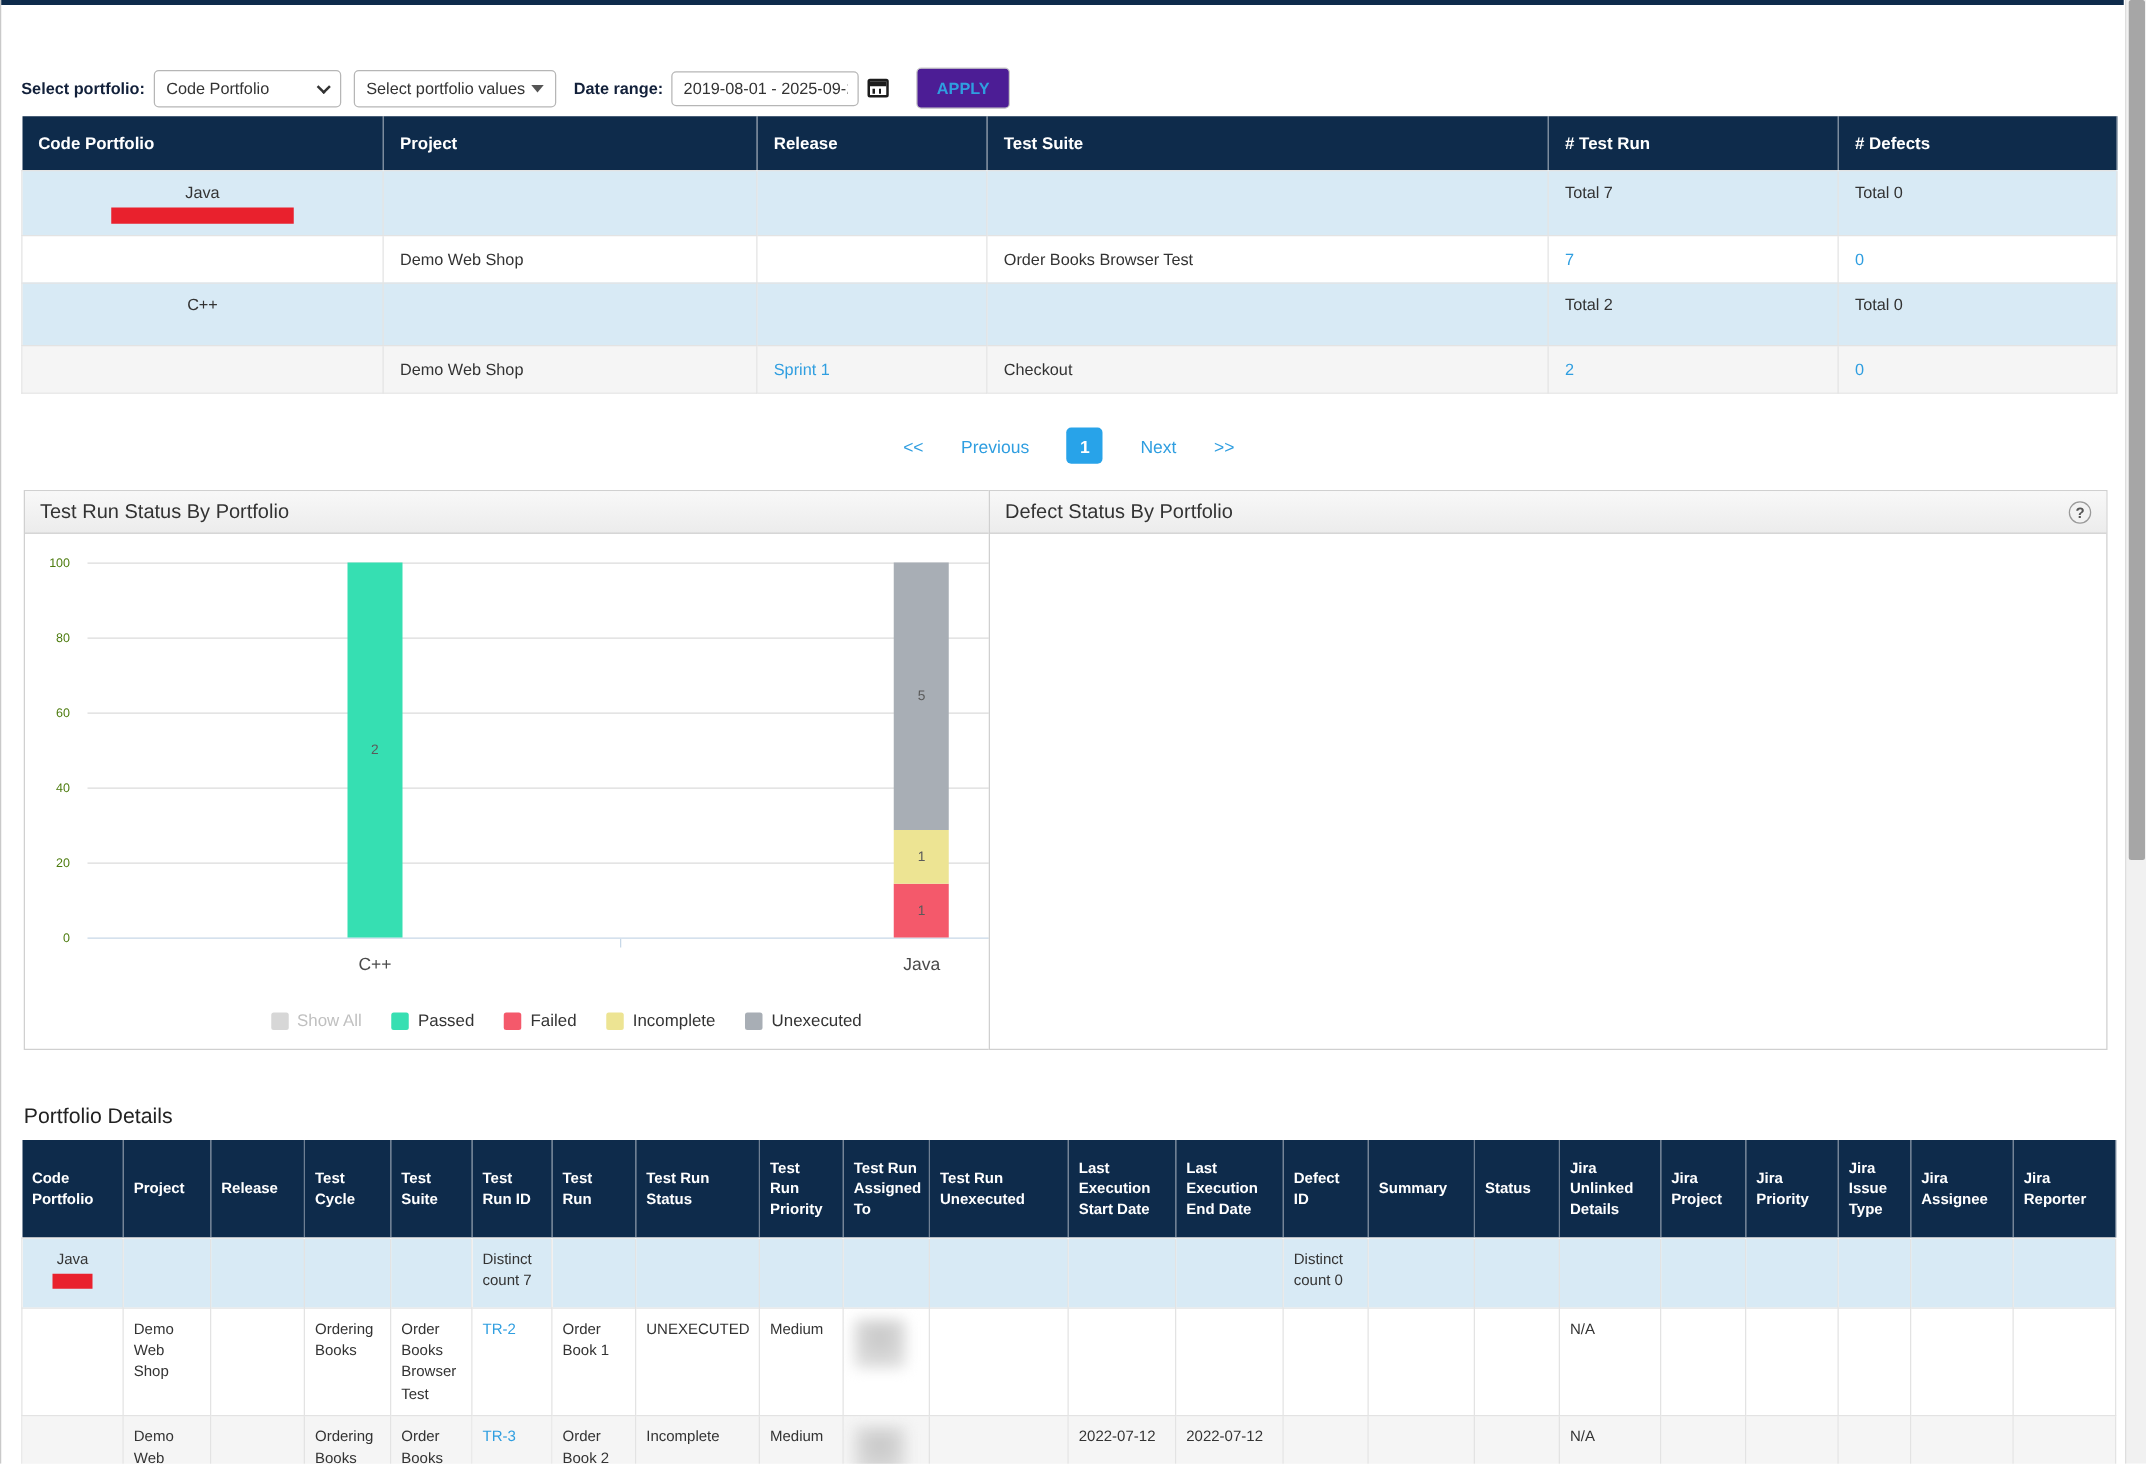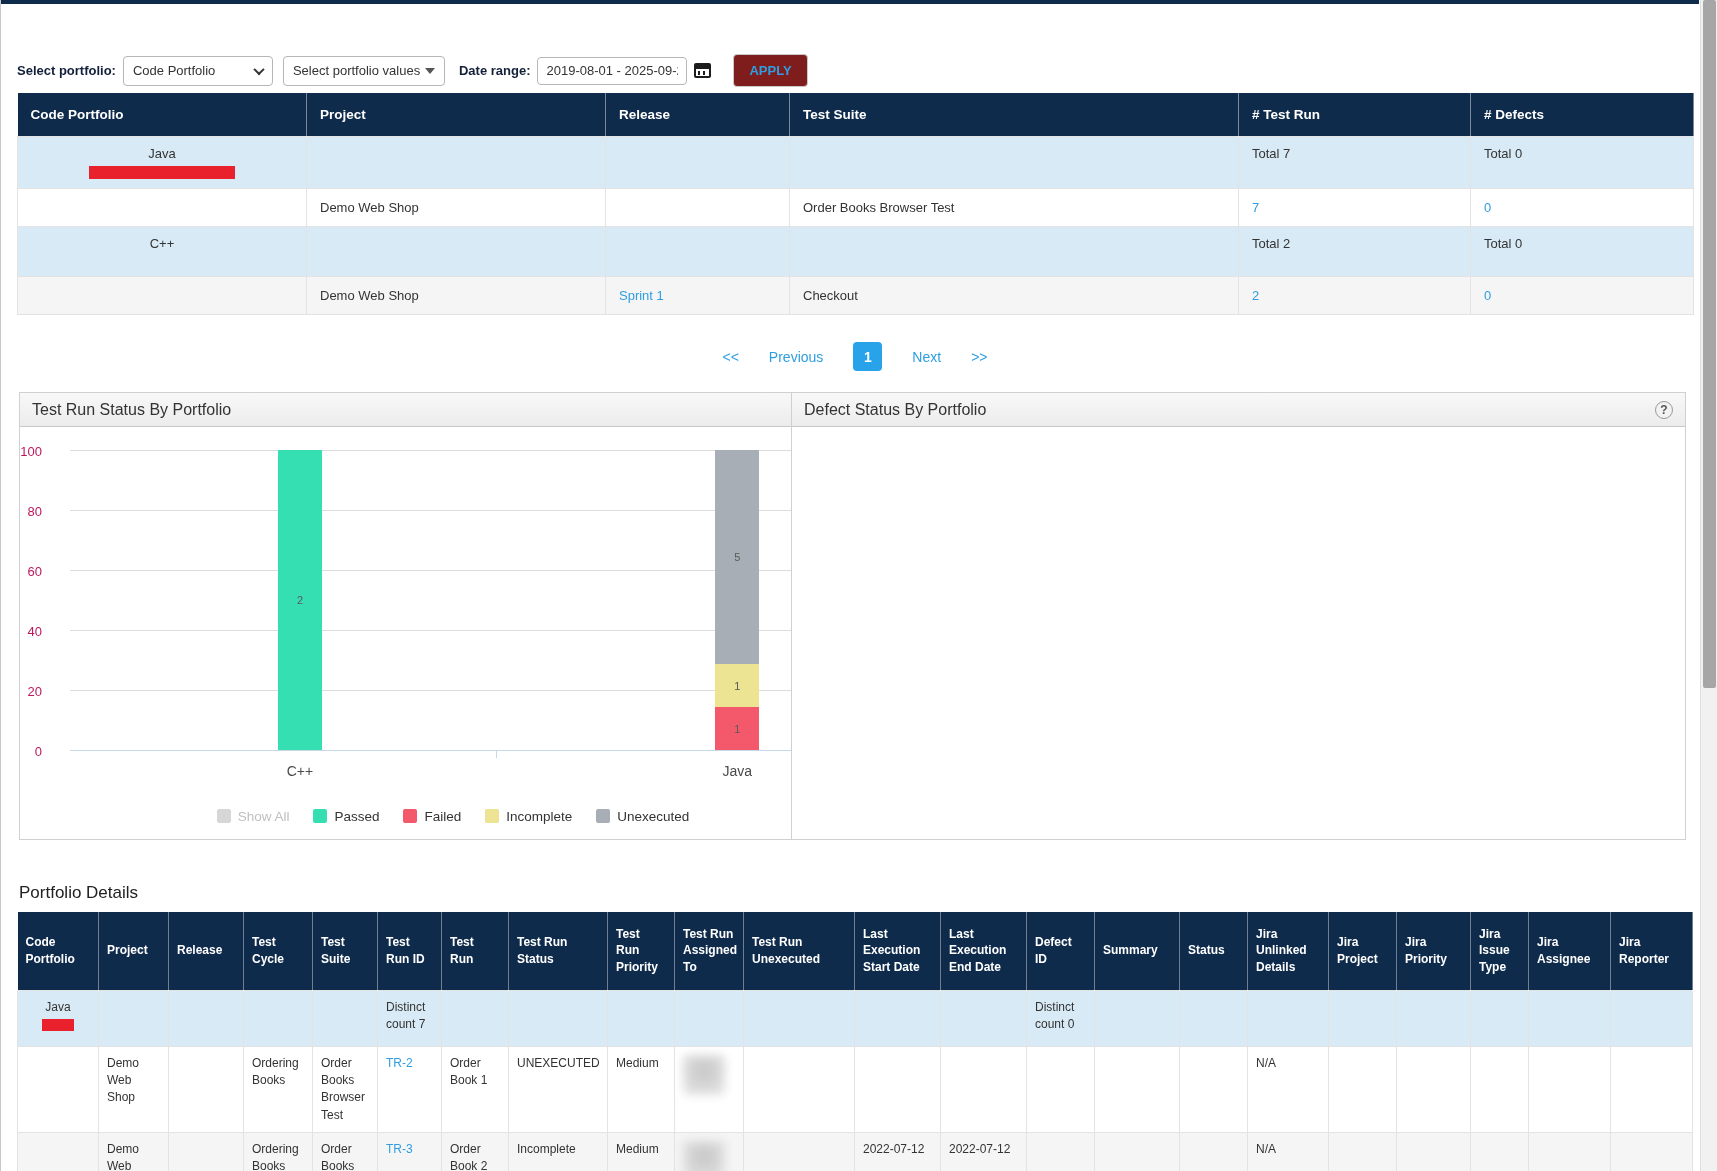--- a/index.html
+++ b/index.html
@@ -31,21 +31,21 @@
   .chev { width:8px; height:8px; border-right:2px solid #333; border-bottom:2px solid #333;
     transform:rotate(45deg) translate(-1px,-1px); margin-left:auto; }
   .tri { width:0; height:0; border-left:5px solid transparent; border-right:5px solid transparent;
     border-top:6px solid #555; margin-left:auto; }
   .date-input { width:150px; height:28px; border:1px solid #b6b6b6; border-radius:4px;
     font-size:13px; color:#333; padding:0 8px; font-family:"Liberation Sans",sans-serif; }
   .cal-icon { width:17px; height:15px; border:2px solid #1c1c1c; border-radius:2px; position:relative; margin-left:7px; cursor:pointer; }
   .cal-icon:before { content:""; position:absolute; top:0; left:0; right:0; height:4px; background:#1c1c1c; }
   .cal-icon:after { content:""; position:absolute; left:2px; right:2px; top:6px; bottom:1px;
     background:repeating-linear-gradient(90deg,#1c1c1c 0 2px,transparent 2px 5px); }
-  .apply-btn { margin-left:22px; background:#7f1d1d; border:1px solid #c9c9c9; border-radius:4px;
+  .apply-btn { margin-left:22px; background:#4c1d95; border:1px solid #c9c9c9; border-radius:4px;
     color:#2f9ee0; font-weight:700; font-size:13px; padding:8px 15px; cursor:pointer; font-family:"Liberation Sans",sans-serif; }
 
   
   .summary-table { position:absolute; top:93px; left:16px; width:1676px; border-collapse:collapse; table-layout:fixed; }
   .summary-table th { background:#0e2b4b; color:#fff; font-size:13.5px; font-weight:700; text-align:left;
     height:43px; padding:0 13px; border-right:1px solid rgba(255,255,255,.45); vertical-align:middle; }
   .summary-table td { font-size:13px; color:#333; padding:9px 13px; border:1px solid #e3e3e3; vertical-align:top; }
   tr.r-group td { background:#d8eaf5; height:50px; }
   tr.r-white td { background:#fff; height:38px; vertical-align:middle; }
   tr.r-gray td { background:#f5f5f5; height:38px; vertical-align:middle; }
@@ -70,29 +70,29 @@
   .help-icon { margin-left:auto; width:18px; height:18px; border:1px solid #9a9a9a; border-radius:50%;
     background:#f2f2f2; color:#555; font-size:12px; font-weight:700; display:flex; align-items:center; justify-content:center; cursor:pointer; }
   .no-data { position:absolute; left:0; right:0; top:57%; text-align:center; font-size:13px; font-weight:600; color:#3c3c3c; }
 
   
   .chart-area { position:relative; height:413px; }
   .plot { position:absolute; left:50px; top:24px; right:12px; height:300px; }
   .gridline { position:absolute; left:0; right:0; height:1px; background:#dcdcdc; }
   .gridline.axisline { background:#c7d8e8; }
   .yaxis { position:absolute; left:0; top:24px; width:42px; height:300px; }
-  .ytick { position:absolute; right:20px; transform:translateY(50%); font-size:13px; color:#be185d; }
+  .ytick { position:absolute; right:6px; transform:translateY(50%); font-size:10px; color:#4d7c0f; }
   .bar { position:absolute; bottom:1px; width:44px; height:100%; display:flex; flex-direction:column-reverse; }
   .seg { position:relative; width:100%; display:flex; align-items:center; justify-content:center; }
   .seg span { font-size:11px; color:#5a5a5a; }
   .midtick { position:absolute; left:53%; bottom:-7px; width:1px; height:7px; background:#c7d8e8; }
   .xaxis { position:absolute; left:50px; right:12px; top:336px; height:20px; }
   .xlabel { position:absolute; transform:translateX(-50%); font-size:14px; color:#4a4a4a; }
   .legend { position:absolute; left:0; right:0; top:382px; display:flex; justify-content:center; gap:24px; }
-  .lg-item { display:flex; align-items:flex-start; gap:7px; font-size:13.5px; color:#333; cursor:pointer; }
+  .lg-item { display:flex; align-items:center; gap:7px; font-size:13.5px; color:#333; cursor:pointer; }
   .lg-item.muted { color:#c0c0c0; }
   .swatch { width:14px; height:14px; border-radius:2px; }
 
   
   .details-title { position:absolute; top:883px; left:18px; font-size:17px; color:#222; }
   .details-table { position:absolute; top:912px; left:16px; width:1676px; border-collapse:collapse; table-layout:fixed; }
   .details-table th { background:#0e2b4b; color:#fff; font-size:12px; font-weight:700; text-align:left;
     height:78px; padding:6px 8px; border-right:1px solid rgba(255,255,255,.4); vertical-align:middle; line-height:1.4; }
   .details-table td { font-size:12px; color:#333; padding:8px 8px; border:1px solid #e3e3e3;
     vertical-align:top; line-height:1.45; overflow:hidden; }

